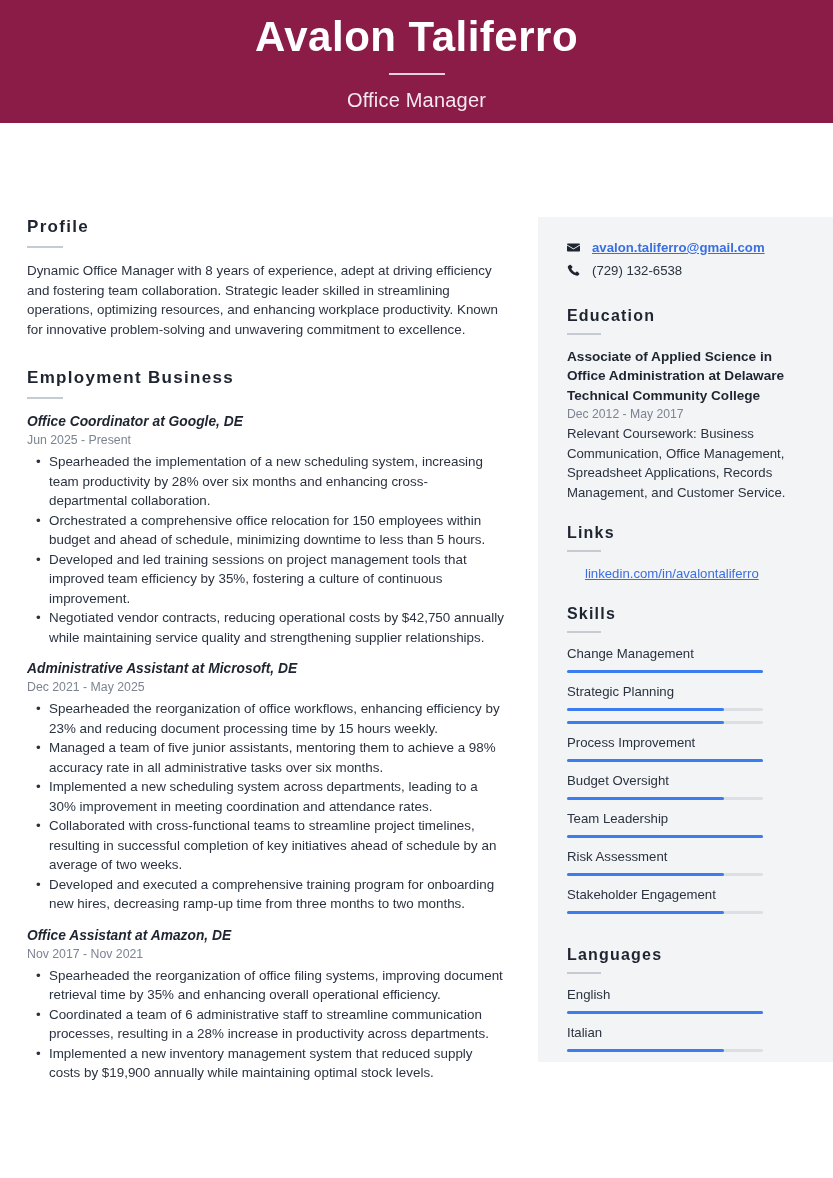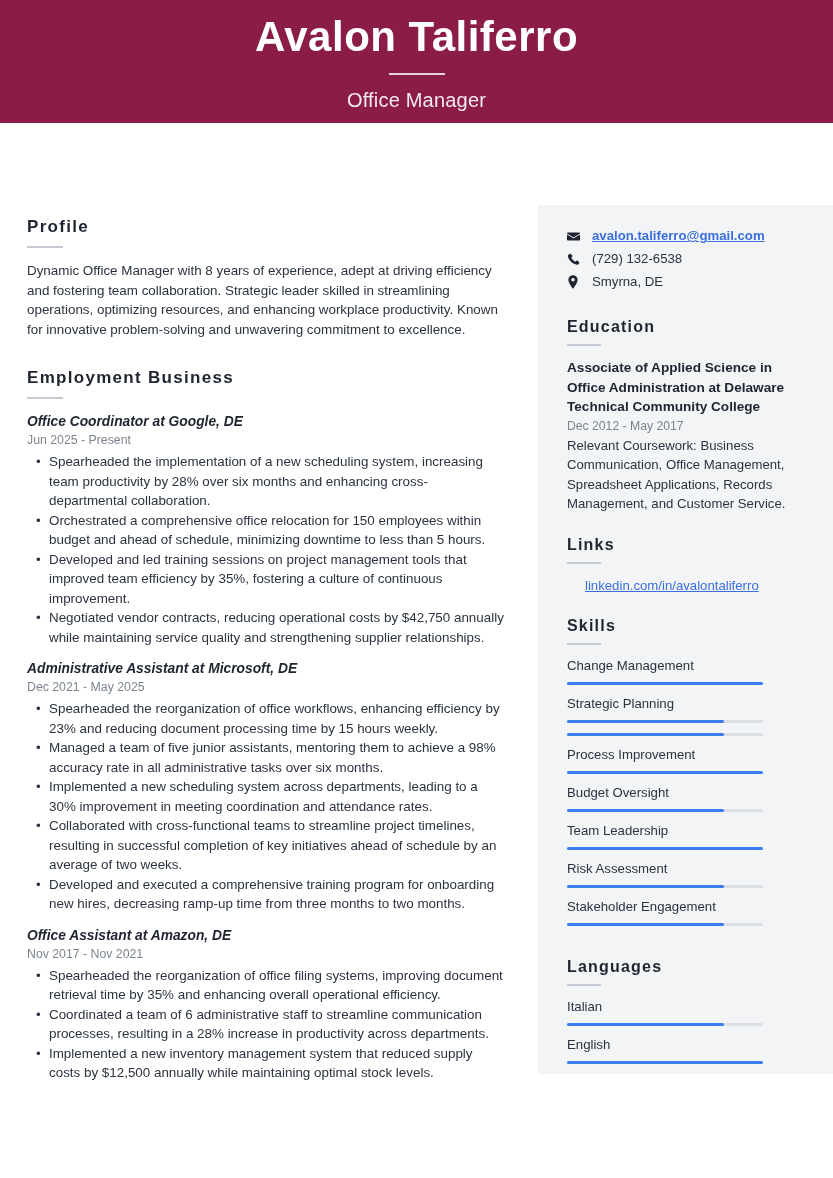--- a/index.html
+++ b/index.html
@@ -277,21 +277,21 @@
                 <li>Developed and executed a comprehensive training program for onboarding new hires, decreasing ramp-up time from three months to two months.</li>
               </ul>
             </div>
             <div class="job-spacer"></div>
             <div class="job">
               <div class="job-title">Office Assistant at Amazon, DE</div>
               <div class="job-date">Nov 2017 - Nov 2021</div>
               <ul class="bullets">
                 <li>Spearheaded the reorganization of office filing systems, improving document retrieval time by 35% and enhancing overall operational efficiency.</li>
                 <li>Coordinated a team of 6 administrative staff to streamline communication processes, resulting in a 28% increase in productivity across departments.</li>
-                <li>Implemented a new inventory management system that reduced supply costs by $12,500 annually while maintaining optimal stock levels.</li>
+                <li>Implemented a new inventory management system that reduced supply costs by $19,900 annually while maintaining optimal stock levels.</li>
               </ul>
             </div>
           </div>
       </div>
 
     </div>
 
     <div class="sidebar">
 
       <div class="contact-list" id="contact-container">
@@ -304,28 +304,20 @@
             <a class="link-text" href="#">avalon.taliferro@gmail.com</a>
           </div>
           <div class="contact-row">
             <span class="contact-icon">
               <svg width="13" height="13" viewBox="0 0 16 16" fill="currentColor">
                 <path d="M3.2 1.1c.4-.4 1-.4 1.4 0l1.9 1.9c.4.4.4 1 0 1.4l-1 1c-.2.2-.3.6-.1.9a11 11 0 0 0 4.3 4.3c.3.2.7.1.9-.1l1-1c.4-.4 1-.4 1.4 0l1.9 1.9c.4.4.4 1 0 1.4l-1 1c-.7.7-1.8.9-2.7.5A16 16 0 0 1 1.2 4.8c-.4-.9-.2-2 .5-2.7l1.5-1z"></path>
               </svg>
             </span>
             <span class="contact-text">(729) 132-6538</span>
           </div>
-          <div class="contact-row">
-            <span class="contact-icon">
-              <svg width="12" height="14" viewBox="0 0 14 16" fill="currentColor">
-                <path d="M7 0a5.4 5.4 0 0 0-5.4 5.4C1.6 9.4 7 16 7 16s5.4-6.6 5.4-10.6A5.4 5.4 0 0 0 7 0zm0 7.5a2.1 2.1 0 1 1 0-4.2 2.1 2.1 0 0 1 0 4.2z"></path>
-              </svg>
-            </span>
-            <span class="contact-text">Smyrna, DE</span>
-          </div>
         </div>
 
       <div class="section-gap-sm"></div>
 
       <div>
         <div class="side-heading">Education</div>
         <div class="side-rule"></div>
         <div id="education-container">
             <div>
               <div class="edu-degree">Associate of Applied Science in Office Administration at Delaware Technical Community College</div>
@@ -399,29 +391,29 @@
           </div>
       </div>
 
       <div class="section-gap-sm"></div>
 
       <div>
         <div class="side-heading">Languages</div>
         <div class="side-rule"></div>
         <div id="languages-container">
             <div class="skill-item">
+              <div class="skill-label">English</div>
+              <div class="skill-track">
+                <div class="skill-fill" style="width: 100%;"></div>
+              </div>
+            </div>
+            <div class="skill-item">
               <div class="skill-label">Italian</div>
               <div class="skill-track">
                 <div class="skill-fill" style="width: 80%;"></div>
-              </div>
-            </div>
-            <div class="skill-item">
-              <div class="skill-label">English</div>
-              <div class="skill-track">
-                <div class="skill-fill" style="width: 100%;"></div>
               </div>
             </div>
           </div>
       </div>
 
     </div>
   </div>
 </div>
 
 </body></html>

